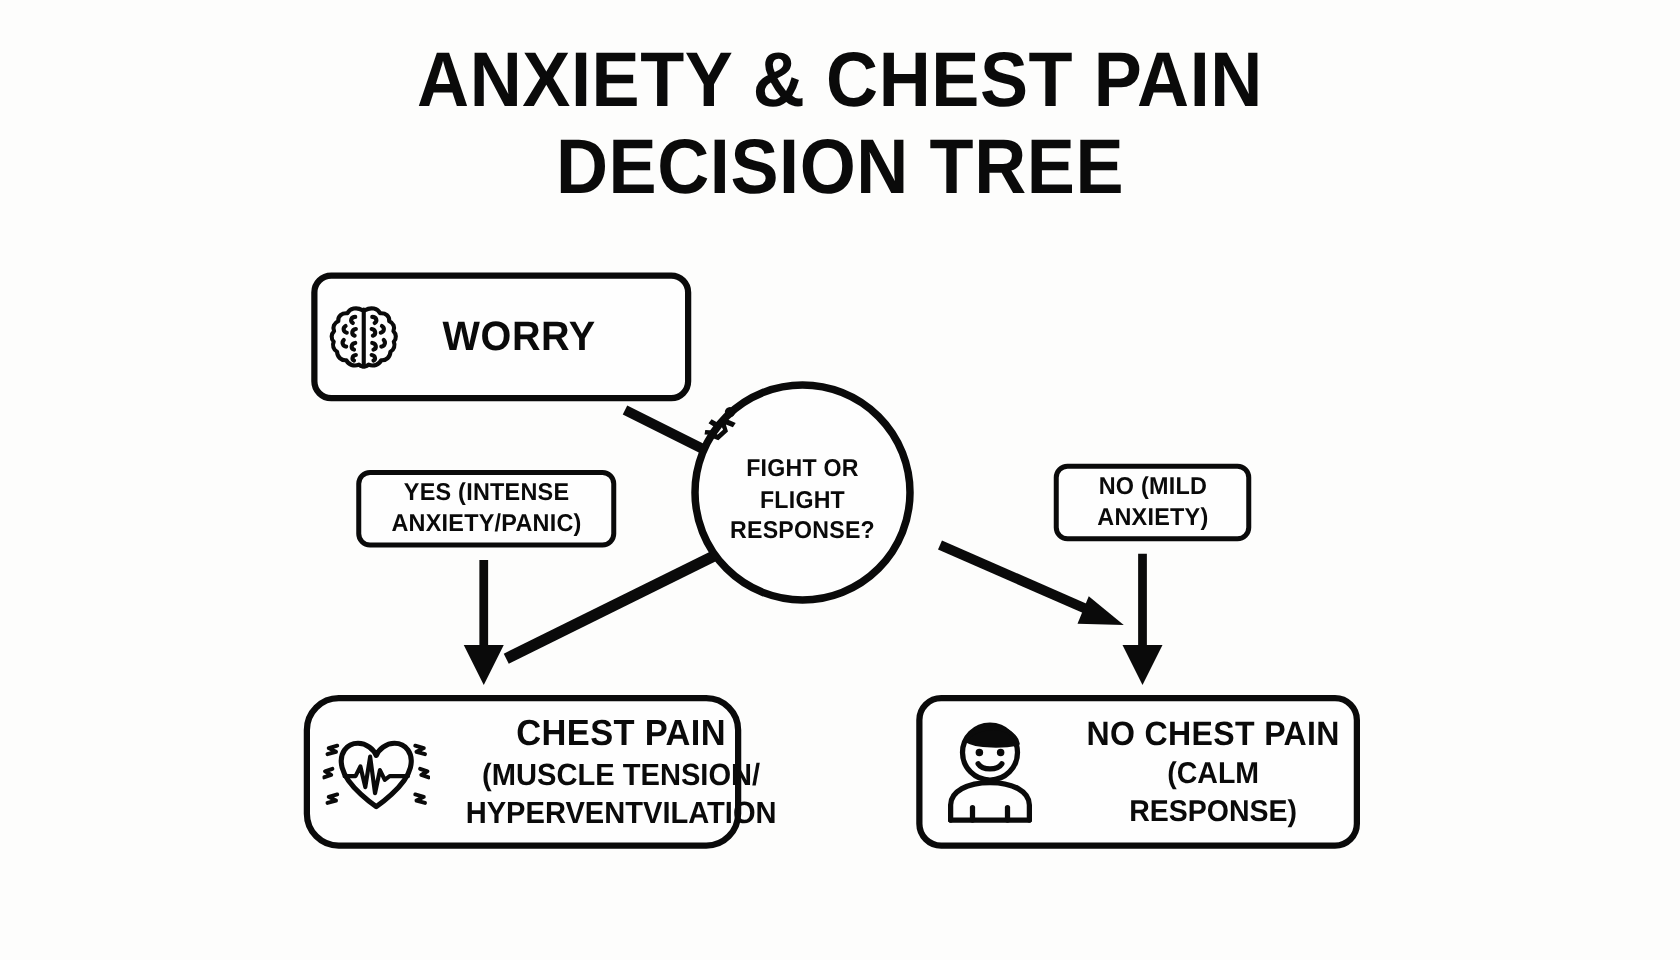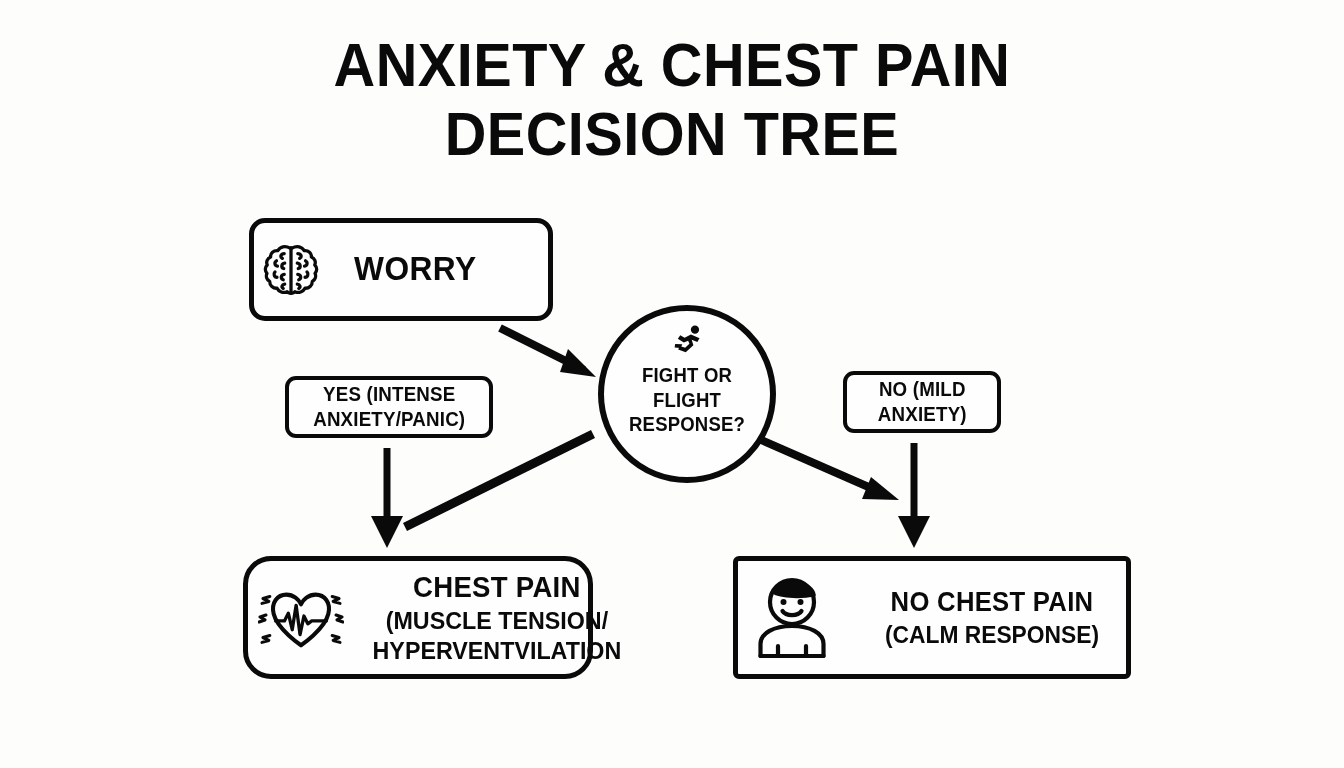--- a/index.html
+++ b/index.html
@@ -68,31 +68,30 @@
     font-size: 33px;
     letter-spacing: 0.5px;
     margin-left: 32px;
     transform: scaleX(0.96);
     transform-origin: left center;
   }
 
   
   #decision-node {
     position: absolute;
-    left: 598px;
+    left: 553px;
     top: 305px;
     width: 178px;
     height: 178px;
     box-sizing: border-box;
     border: 6px solid #0a0a0a;
     border-radius: 50%;
     background: #fefefe;
     display: flex;
     flex-direction: column;
-    align-items: center;
     justify-content: flex-start;
     padding-top: 14px;
   }
   #decision-node .decision-text {
     margin-top: 8px;
     text-align: center;
     color: #0a0a0a;
     font-weight: 700;
     font-size: 19.5px;
     line-height: 1.26;
@@ -152,23 +151,23 @@
     font-size: 29px;
     letter-spacing: 0.3px;
   }
   #chest-pain-node .sub {
     font-size: 24.5px;
   }
 
   #no-chest-pain-node {
     left: 733px;
     top: 556px;
-    width: 398px;
+    width: 355px;
     height: 123px;
-    border-radius: 6px;
+    border-radius: 20px;
     padding-left: 14px;
   }
   #no-chest-pain-node .node-label {
     margin-left: 26px;
     text-align: center;
     font-size: 25px;
     line-height: 1.22;
     flex: 1;
     transform: scaleX(0.95);
   }

